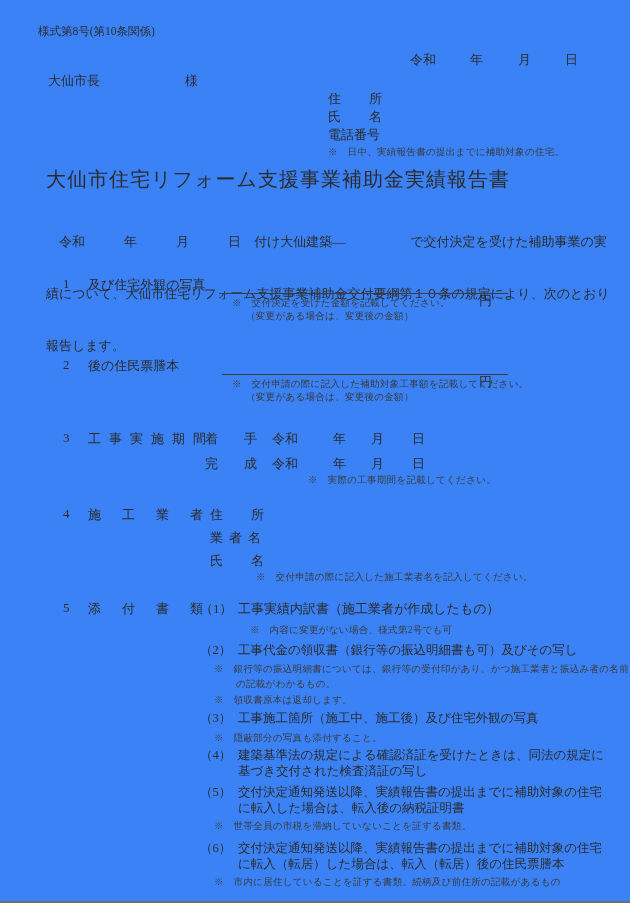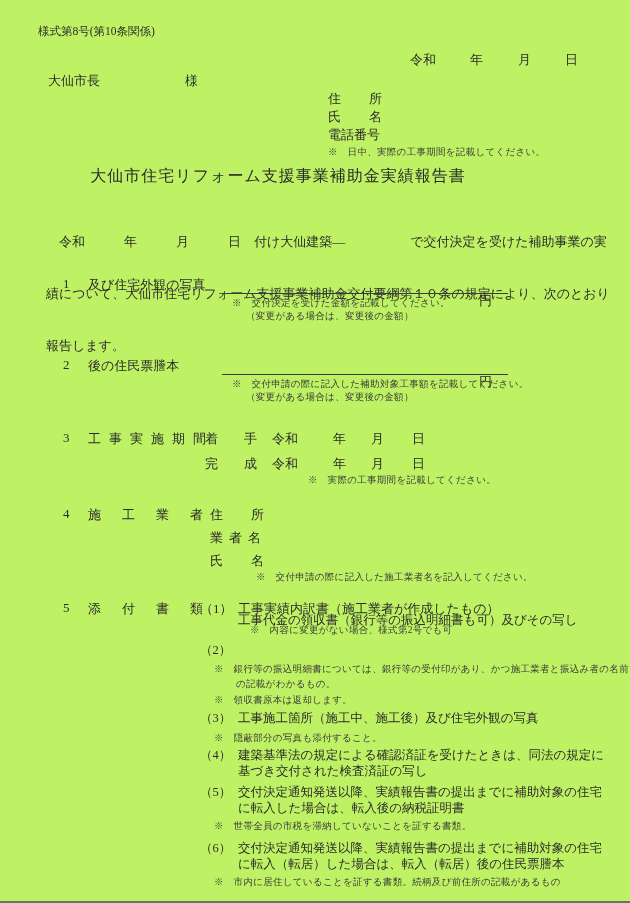--- a/index.html
+++ b/index.html
@@ -1,30 +1,30 @@
 <!DOCTYPE html>
 <html><head>
 <meta charset="utf-8">
 <style>
   html,body { margin:0; padding:0; }
   body { background:#e8e8e8; }
   .page {
     position:relative;
     width:630px; height:903px;
     margin:0 auto;
-    background:#bef264;
+    background:#3b82f6;
     color:#2b2b2b;
     font-family:"Liberation Serif","DejaVu Serif",serif;
     font-size:13px;
     overflow:hidden;
   }
   .abs { position:absolute; white-space:pre; }
   .note { font-size:9.5px; color:#3a3a3a; letter-spacing:0.3px; }
   .subtext { font-size:12.5px; }
-  .title { width:556px; text-align:center; font-size:16px; letter-spacing:1px; }
+  .title { width:556px; text-align:center; font-size:20px; letter-spacing:1px; }
   .intro-line { line-height:20px;margin-left:8px; }
   .fill-line {
     border-bottom:1px solid #3c3c3c;
     height:18px;
     text-align:right;
     box-sizing:border-box;
   }
   .ls8  { letter-spacing:8px; }
   .ls21 { letter-spacing:21px;font-family:Liberation Mono, monospace; }
   .ls26 { letter-spacing:26px; }
@@ -51,21 +51,21 @@
 
   <div>
     <span class="abs" style="left:48px; top:72px;">大仙市長</span>
     <span class="abs" style="left:185px; top:72px;">様</span>
   </div>
 
   <div>
     <span class="abs ls28" style="left:328px; top:90px;">住所</span>
     <span class="abs ls28" style="left:328px; top:108px;">氏名</span>
     <span class="abs" style="left:328px; top:126px;">電話番号</span>
-    <span class="abs note" style="left:328px; top:146px;">※　日中、実際の工事期間を記載してください。</span>
+    <span class="abs note" style="left:328px; top:146px;">※　日中、実績報告書の提出までに補助対象の住宅。</span>
   </div>
 
   <div class="abs title" style="left:0px; top:166px;">大仙市住宅リフォーム支援事業補助金実績報告書</div>
 
   <div class="abs" style="left:38px; top:200px;">
     <div class="intro-line">　令和　　　年　　　月　　　日　付け大仙建築―　　　　　で交付決定を受けた補助事業の実</div>
     <div class="intro-line">績について、大仙市住宅リフォーム支援事業補助金交付要綱第１０条の規定により、次のとおり</div>
     <div class="intro-line">報告します。</div>
   </div>
 
@@ -121,21 +121,21 @@
 
   <div>
     <span class="abs" style="left:63px; top:600px;">5</span>
     <span class="abs ls21" style="left:88px; top:600px;">添付書類</span>
 
     <span class="abs" style="left:200px; top:600px;">（1）</span>
     <span class="abs" style="left:238px; top:600px;">工事実績内訳書（施工業者が作成したもの）</span>
     <span class="abs note" style="left:214px; top:624px;margin-left:36px;">※　内容に変更がない場合、様式第2号でも可</span>
 
     <span class="abs subtext" style="left:200px; top:642px;">（2）</span>
-    <span class="abs subtext" style="left:238px; top:612px;">工事代金の領収書（銀行等の振込明細書も可）及びその写し</span>
+    <span class="abs subtext" style="left:238px; top:642px;">工事代金の領収書（銀行等の振込明細書も可）及びその写し</span>
     <span class="abs note" style="left:214px; top:663px;">※　銀行等の振込明細書については、銀行等の受付印があり、かつ施工業者と振込み者の名前</span>
     <span class="abs note" style="left:236px; top:678px;">の記載がわかるもの。</span>
     <span class="abs note" style="left:214px; top:694px;">※　領収書原本は返却します。</span>
 
     <span class="abs subtext" style="left:200px; top:710px;">（3）</span>
     <span class="abs subtext" style="left:238px; top:710px;">工事施工箇所（施工中、施工後）及び住宅外観の写真</span>
     <span class="abs note" style="left:214px; top:732px;">※　隠蔽部分の写真も添付すること。</span>
 
     <span class="abs subtext" style="left:200px; top:747px;">（4）</span>
     <span class="abs subtext" style="left:238px; top:747px;">建築基準法の規定による確認済証を受けたときは、同法の規定に</span>

